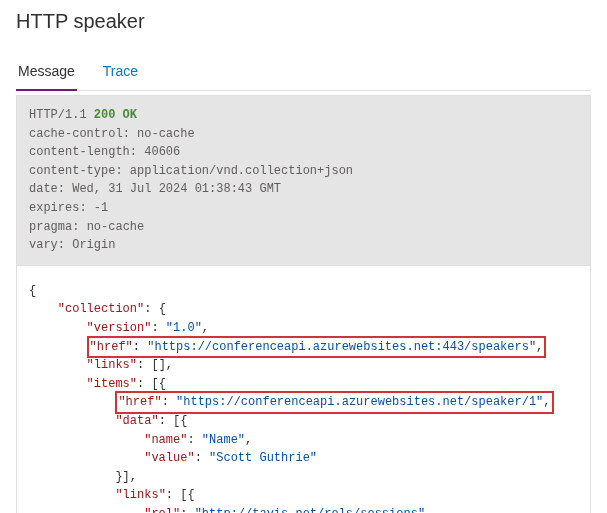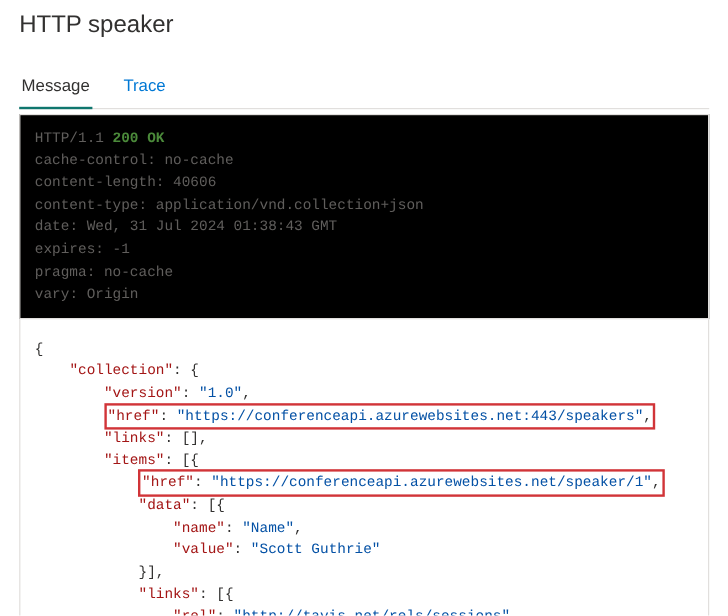--- a/index.html
+++ b/index.html
@@ -25,26 +25,26 @@
     margin-bottom: 4px;
   }
   .tab {
     font-size: 14px;
     padding: 6px 2px 10px 2px;
     cursor: pointer;
     border-bottom: 2px solid transparent;
     margin-bottom: -1px;
   }
   .tab.active {
-    border-bottom: 2px solid #0f766e;
+    border-bottom: 2px solid #701a75;
     color: #323130;
   }
   .tab.inactive { color: #0078d4; }
   .headers-block {
-    background: #000000;
+    background: #e5e5e5;
     border: 1px solid #e1dfdd;
     padding: 10px 12px;
     font-family: Consolas, "Courier New", monospace;
     font-size: 12px;
     line-height: 1.55;
     color: #605e5c;
     white-space: pre;
   }
   .status-ok { color: #4b8a3a; font-weight: bold; }
   .json-block {

